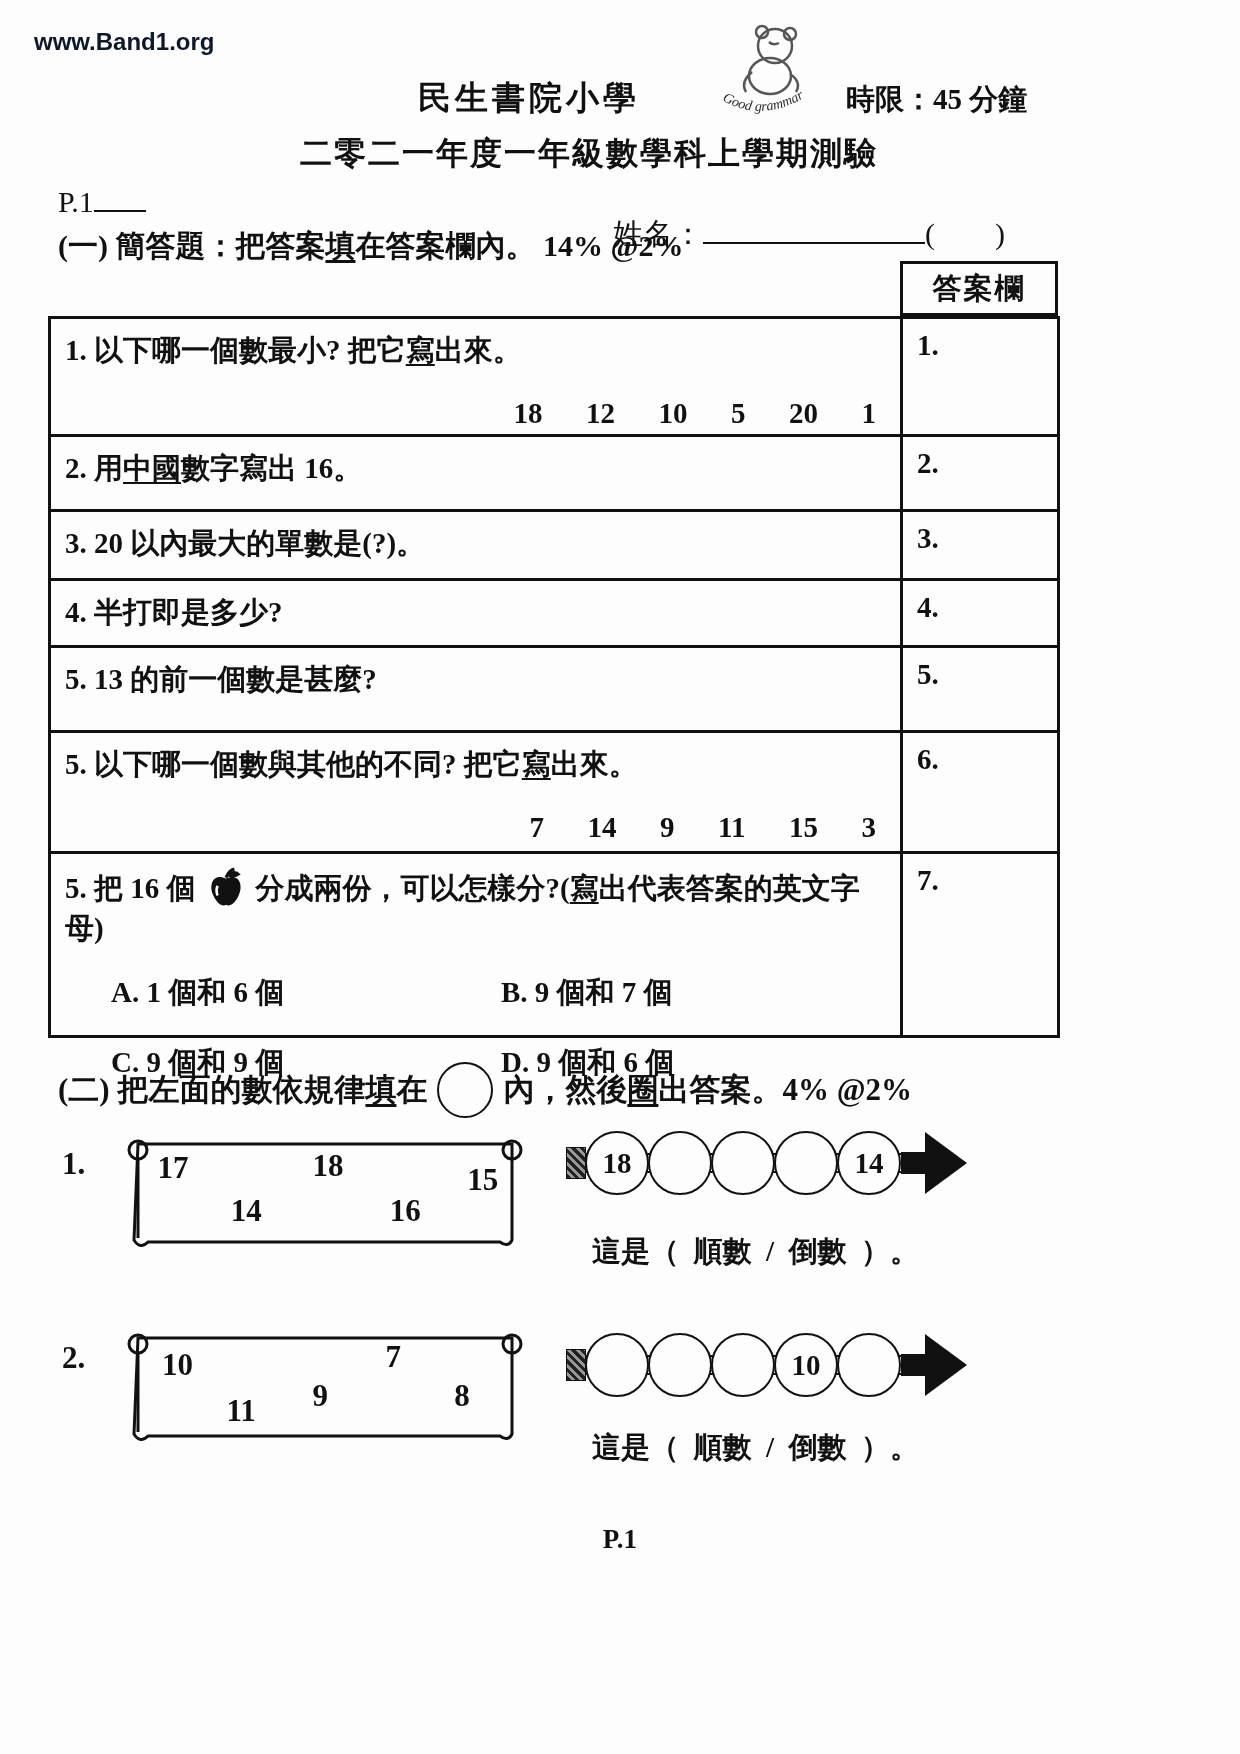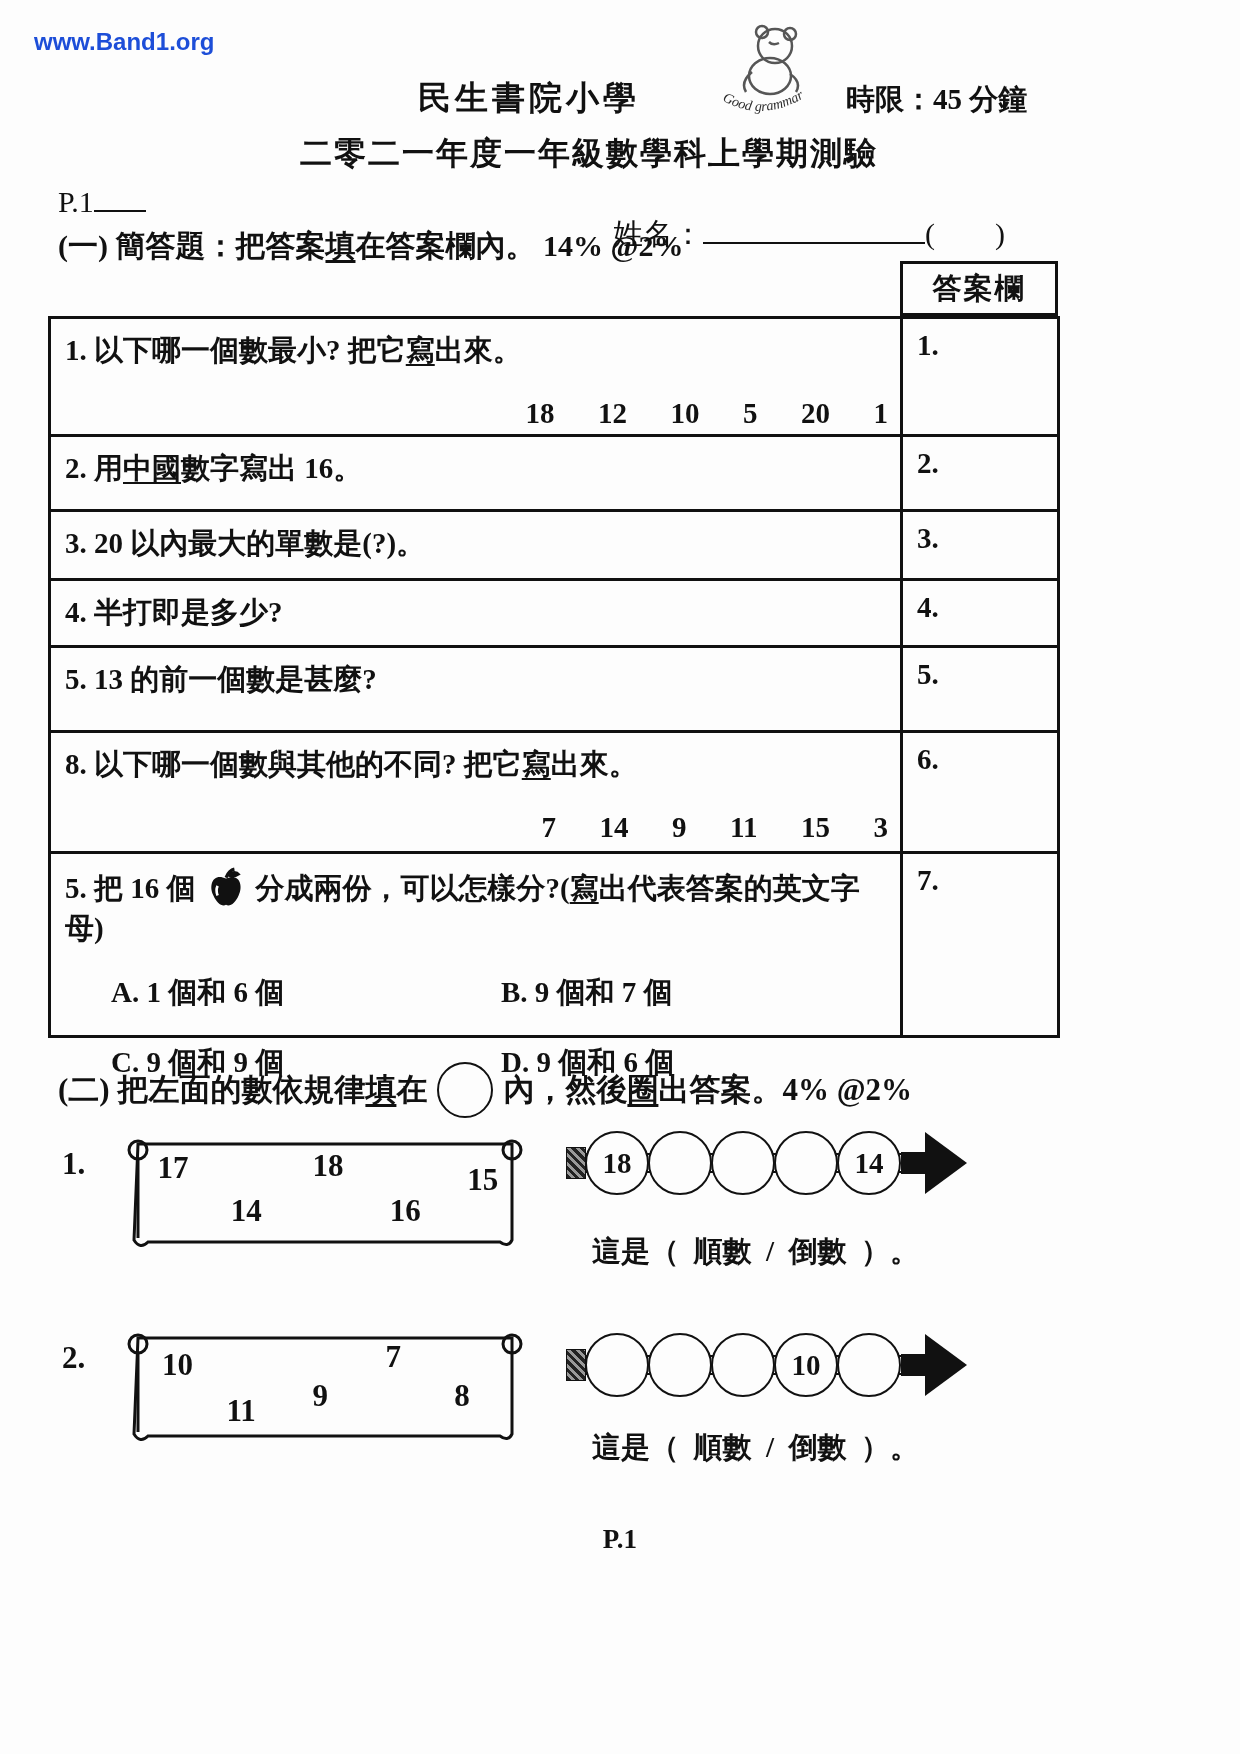--- a/index.html
+++ b/index.html
@@ -1,20 +1,20 @@
 <!DOCTYPE html>
 <html><head>
 <meta charset="utf-8">
 <style>
   * { margin:0; padding:0; box-sizing:border-box; }
   body { background:#888; font-family:"Liberation Serif", serif; color:#111; }
   .page { position:relative; width:1240px; height:1754px; background:#fdfdfd; margin:0 auto; overflow:hidden; }
 
   .watermark { position:absolute; left:34px; top:28px; font-family:"Liberation Sans", sans-serif;
-               font-size:24px; font-weight:bold; color:#1d4ed8; }
+               font-size:24px; font-weight:bold; color:#0f172a; }
 
   .school { position:absolute; left:418px; top:76px; font-size:33px; font-weight:bold; letter-spacing:4px; }
   .timelimit { position:absolute; left:846px; top:80px; font-size:29px; font-weight:bold; }
   .examtitle { position:absolute; left:300px; top:132px; font-size:32px; font-weight:bold; letter-spacing:2px; }
 
   .stamp { position:absolute; left:712px; top:16px; width:112px; height:112px; }
 
   .pageline { position:absolute; left:58px; top:182px; font-size:30px; }
   .blank-short { display:inline-block; width:52px; border-bottom:2.5px solid #111; height:30px; vertical-align:baseline; }
   .nameline { position:absolute; left:583px; top:180px; font-size:30px; white-space:pre; }
@@ -23,21 +23,21 @@
 
   .sec1heading { position:absolute; left:58px; top:226px; font-size:30px; font-weight:bold; }
   .u { text-decoration:underline; text-underline-offset:4px; }
 
   .ansheader { position:absolute; left:900px; top:261px; width:158px; height:55px; border:3px solid #111;
                display:flex; align-items:center; justify-content:center; font-size:29px; font-weight:bold; letter-spacing:2px; }
 
   .qtable { position:absolute; left:48px; top:316px; width:1012px; border:3px solid #111; }
   .qrow { display:flex; border-top:3px solid #111; }
   .qrow:first-child { border-top:none; }
-  .qcell { flex:1; padding:12px 12px 8px 14px; font-size:29px; font-weight:600; }
+  .qcell { flex:1; padding:12px 24px 8px 14px; font-size:29px; font-weight:600; }
   .acell { width:157px; border-left:3px solid #111; padding:10px 0 0 14px; font-size:29px; font-weight:600; }
   .h1 { height:115px; } .h2 { height:75px;gap:32px; } .h3 { height:69px; } .h4 { height:67px; }
   .h5 { height:85px; } .h6 { height:121px; } .h7 { height:184px; }
   .qnums { margin-top:26px; margin-left:30px; white-space:pre; font-size:29px; font-weight:600;text-align:right; }
   .apple { width:44px; height:42px; vertical-align:-10px; margin:0 8px; }
   .opts { display:grid; grid-template-columns:390px auto; row-gap:30px; margin:24px 0 0 46px; font-size:29px; }
 
   .sec2heading { position:absolute; left:58px; top:1062px; font-size:31px; font-weight:bold; }
   .inline-circle { display:inline-block; width:56px; height:56px; border:2.5px solid #111; border-radius:50%;
                    vertical-align:-18px; margin:0 10px; background:#fdfdfd; }
@@ -135,21 +135,21 @@
       <div class="acell"><span>4.</span></div>
     </div>
 
     <div class="qrow h5">
       <div class="qcell"><span>5. 13 的前一個數是甚麼?</span></div>
       <div class="acell"><span>5.</span></div>
     </div>
 
     <div class="qrow h6">
       <div class="qcell">
-        <div><span>8. 以下哪一個數與其他的不同?  把它</span><span class="u">寫</span><span>出來。</span></div>
+        <div><span>5. 以下哪一個數與其他的不同?  把它</span><span class="u">寫</span><span>出來。</span></div>
         <div class="qnums">7      14      9      11      15      3</div>
       </div>
       <div class="acell"><span>6.</span></div>
     </div>
 
     <div class="qrow h7">
       <div class="qcell">
         <div>
           <span>5. 把 16 個</span><svg class="apple" viewBox="0 0 40 40">
               <path d="M20 11 Q23 4 28 3" stroke="#111" stroke-width="3" fill="none"></path>

